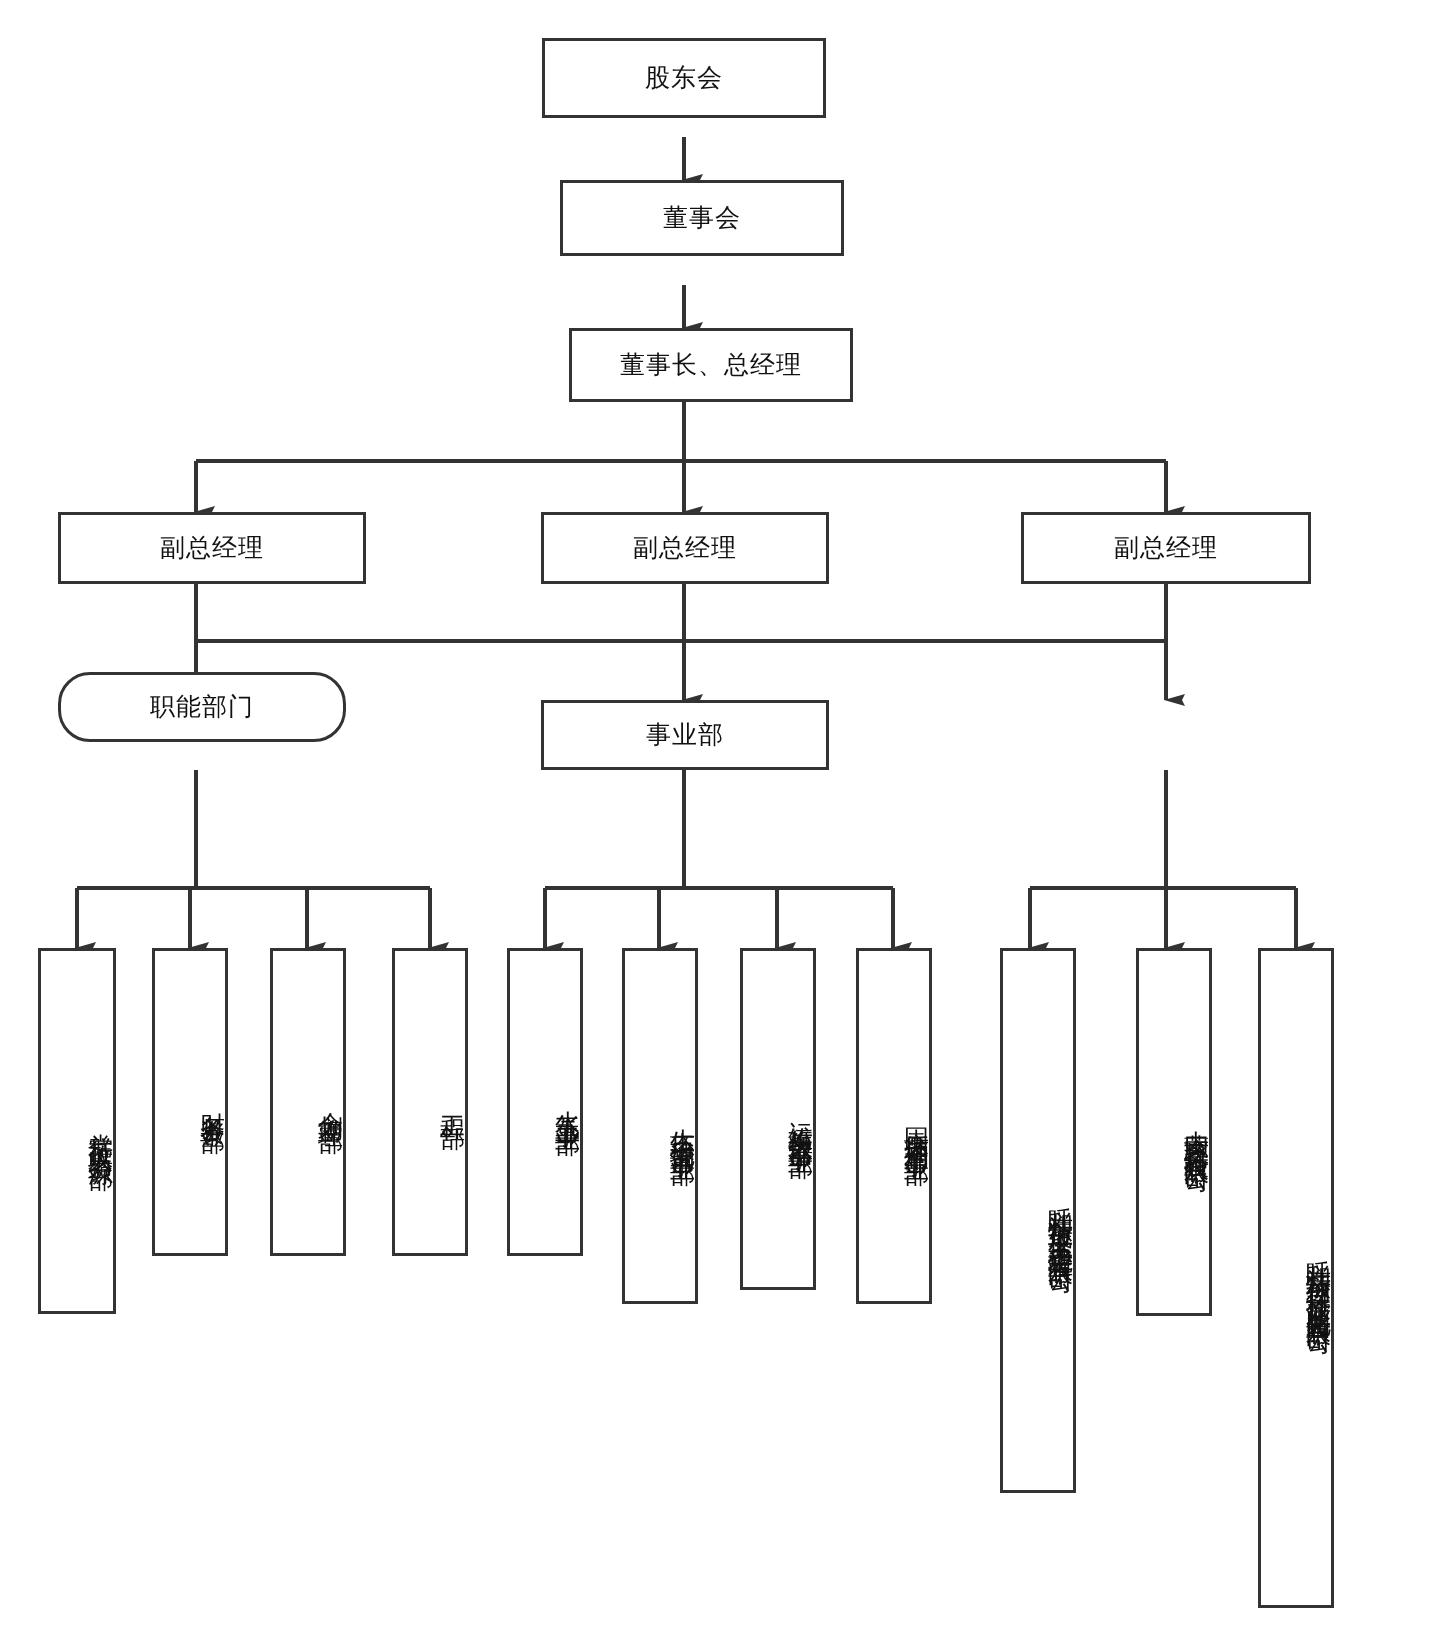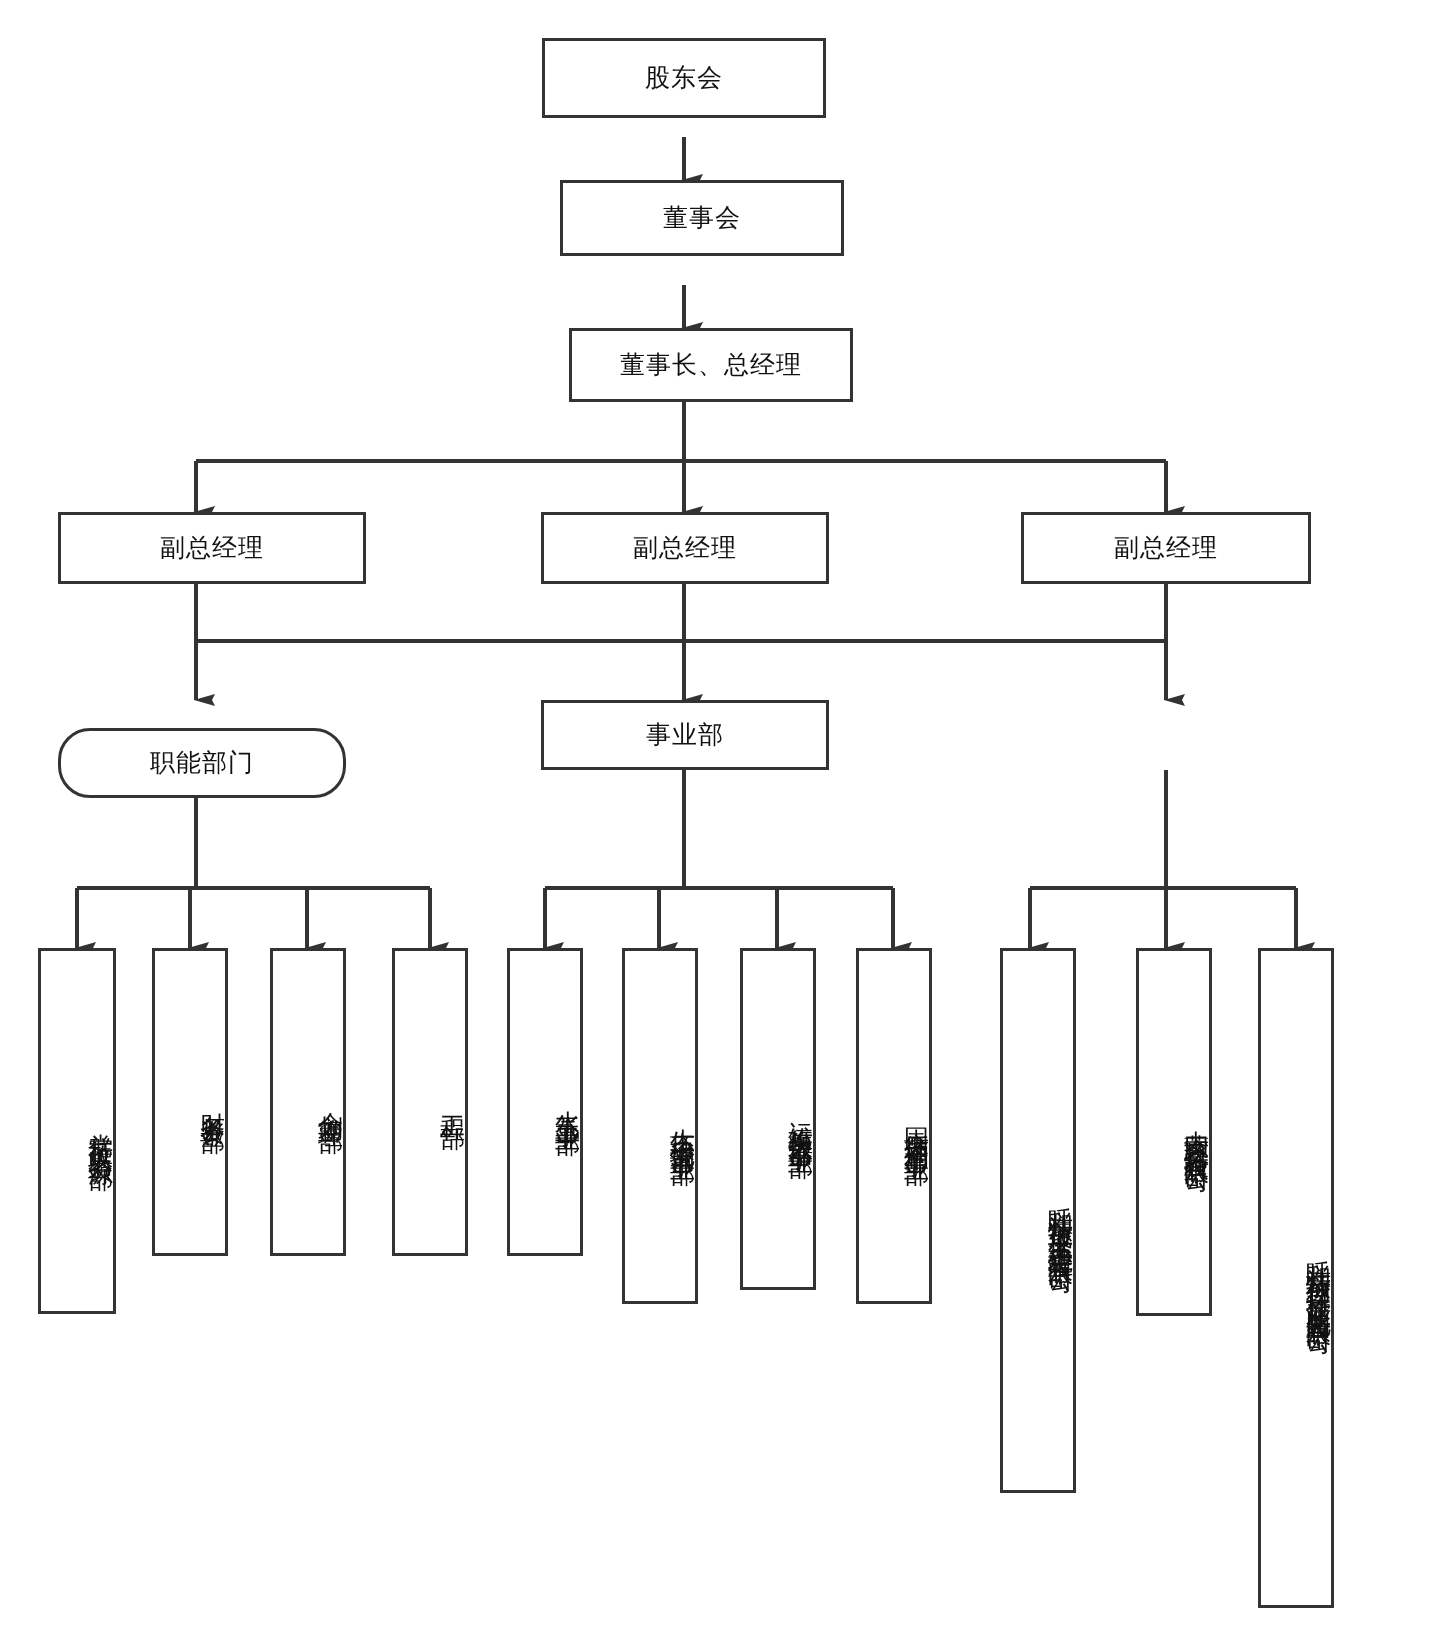--- a/index.html
+++ b/index.html
@@ -123,21 +123,21 @@
   <div class="node h" style="left:58px; top:512px; width:308px; height:72px;">
     <span class="lbl">副总经理</span>
   </div>
   <div class="node h" style="left:541px; top:512px; width:288px; height:72px;">
     <span class="lbl">副总经理</span>
   </div>
   <div class="node h" style="left:1021px; top:512px; width:290px; height:72px;">
     <span class="lbl">副总经理</span>
   </div>
 
-  <div class="node h" style="left:58px; top:728px; width:288px; height:70px;border-radius:32px;">
+  <div class="node h" style="left:58px; top:672px; width:288px; height:70px;border-radius:32px;">
     <span class="lbl">职能部门</span>
   </div>
   <div class="node h" style="left:541px; top:700px; width:288px; height:70px;">
     <span class="lbl">事业部</span>
   </div>
 
   <div class="node v" style="left:38px; top:948px; width:78px; height:366px;">
     <span class="lbl">党群行政人力资源部</span>
   </div>
   <div class="node v" style="left:152px; top:948px; width:76px; height:308px;">

